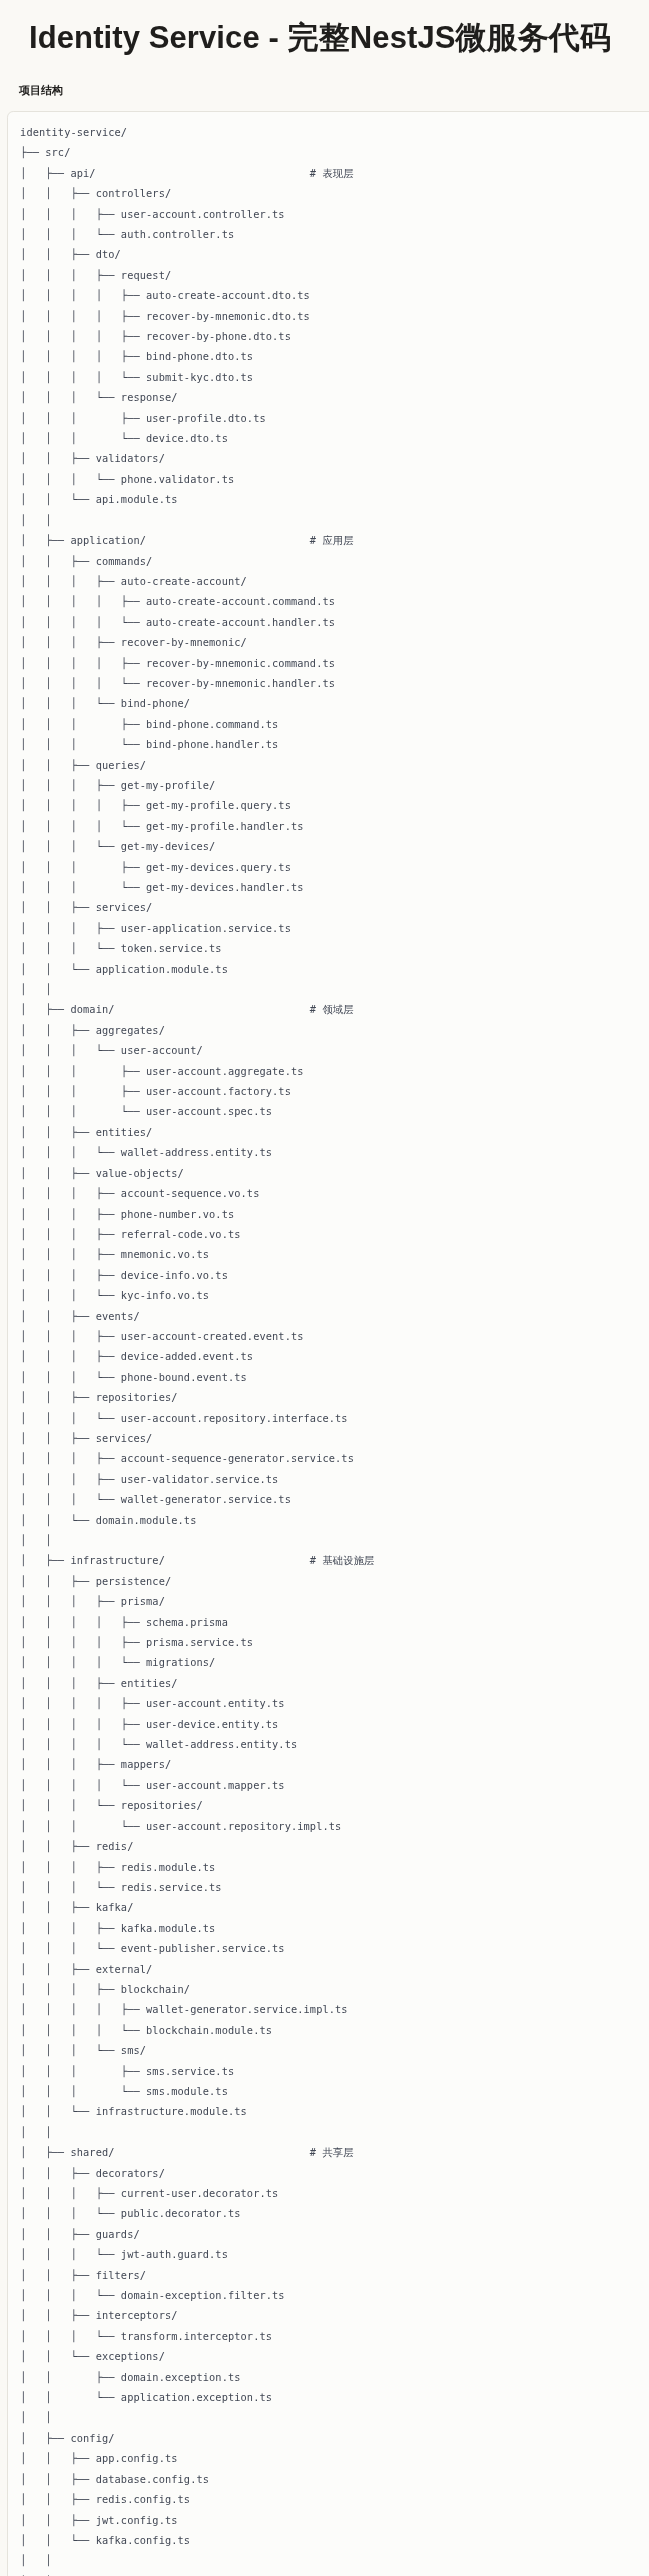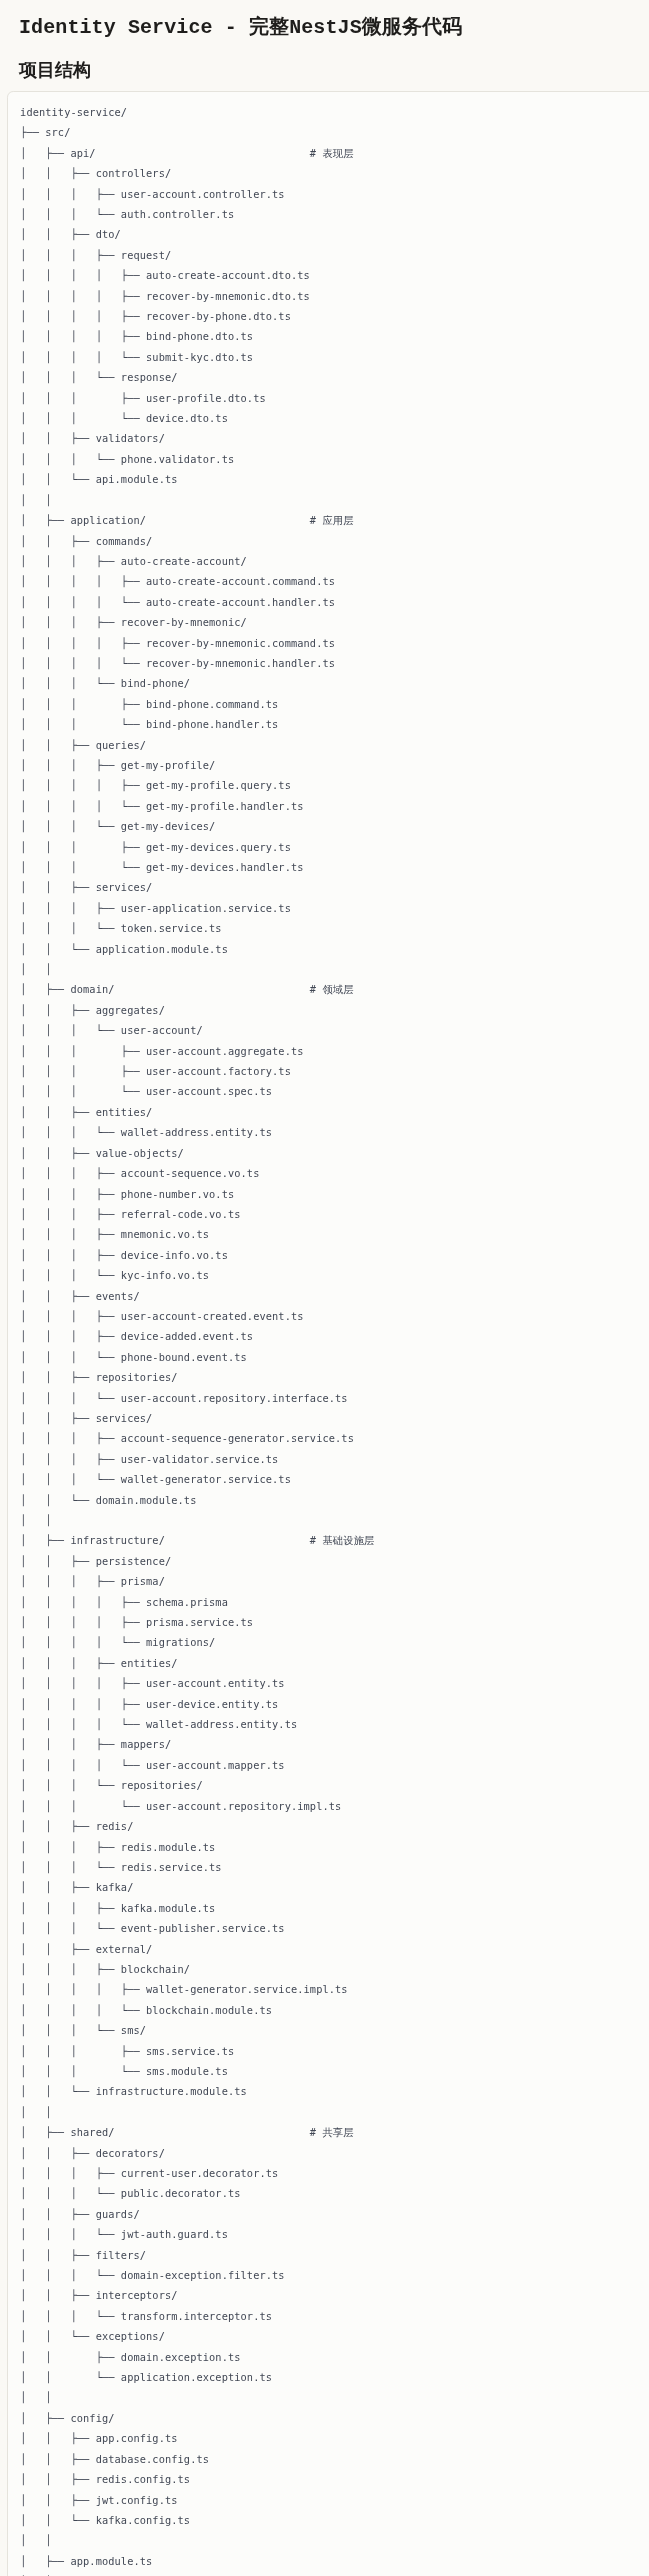--- a/index.html
+++ b/index.html
@@ -11,35 +11,35 @@
     width: 649px;
     min-height: 3043px;
     overflow-x: hidden;
     font-family: "Liberation Sans", sans-serif;
     -webkit-font-smoothing: antialiased;
   }
   .doc {
     width: 649px;
   }
   .doc-title {
-    margin: 0;
+    margin: 10px;
     padding: 13.4px 20.6px 0 19px;
-    font-family: Liberation Mono, monospace;
+    font-family: Liberation Sans, sans-serif;
     font-weight: 700;
-    font-size: 20px;
+    font-size: 31px;
     line-height: 30px;
     color: #1F1E1C;
     letter-spacing: 0.1px;
   }
   .section-heading {
     margin: 0;
     padding: 17.5px 20.6px 0 19px;
     font-family: "Liberation Sans", "DejaVu Sans", sans-serif;
     font-weight: 700;
-    font-size: 18px;
+    font-size: 11px;
     line-height: 19px;
     color: #1F1E1C;
   }
   .code-box {
     box-sizing: border-box;
     margin: 10.8px 0 15.5px 6.7px;
     width: 732px;              
     background: #FCFCFA;
     border: 0.5px solid #E5E3DC;
     border-radius: 6.2px;

